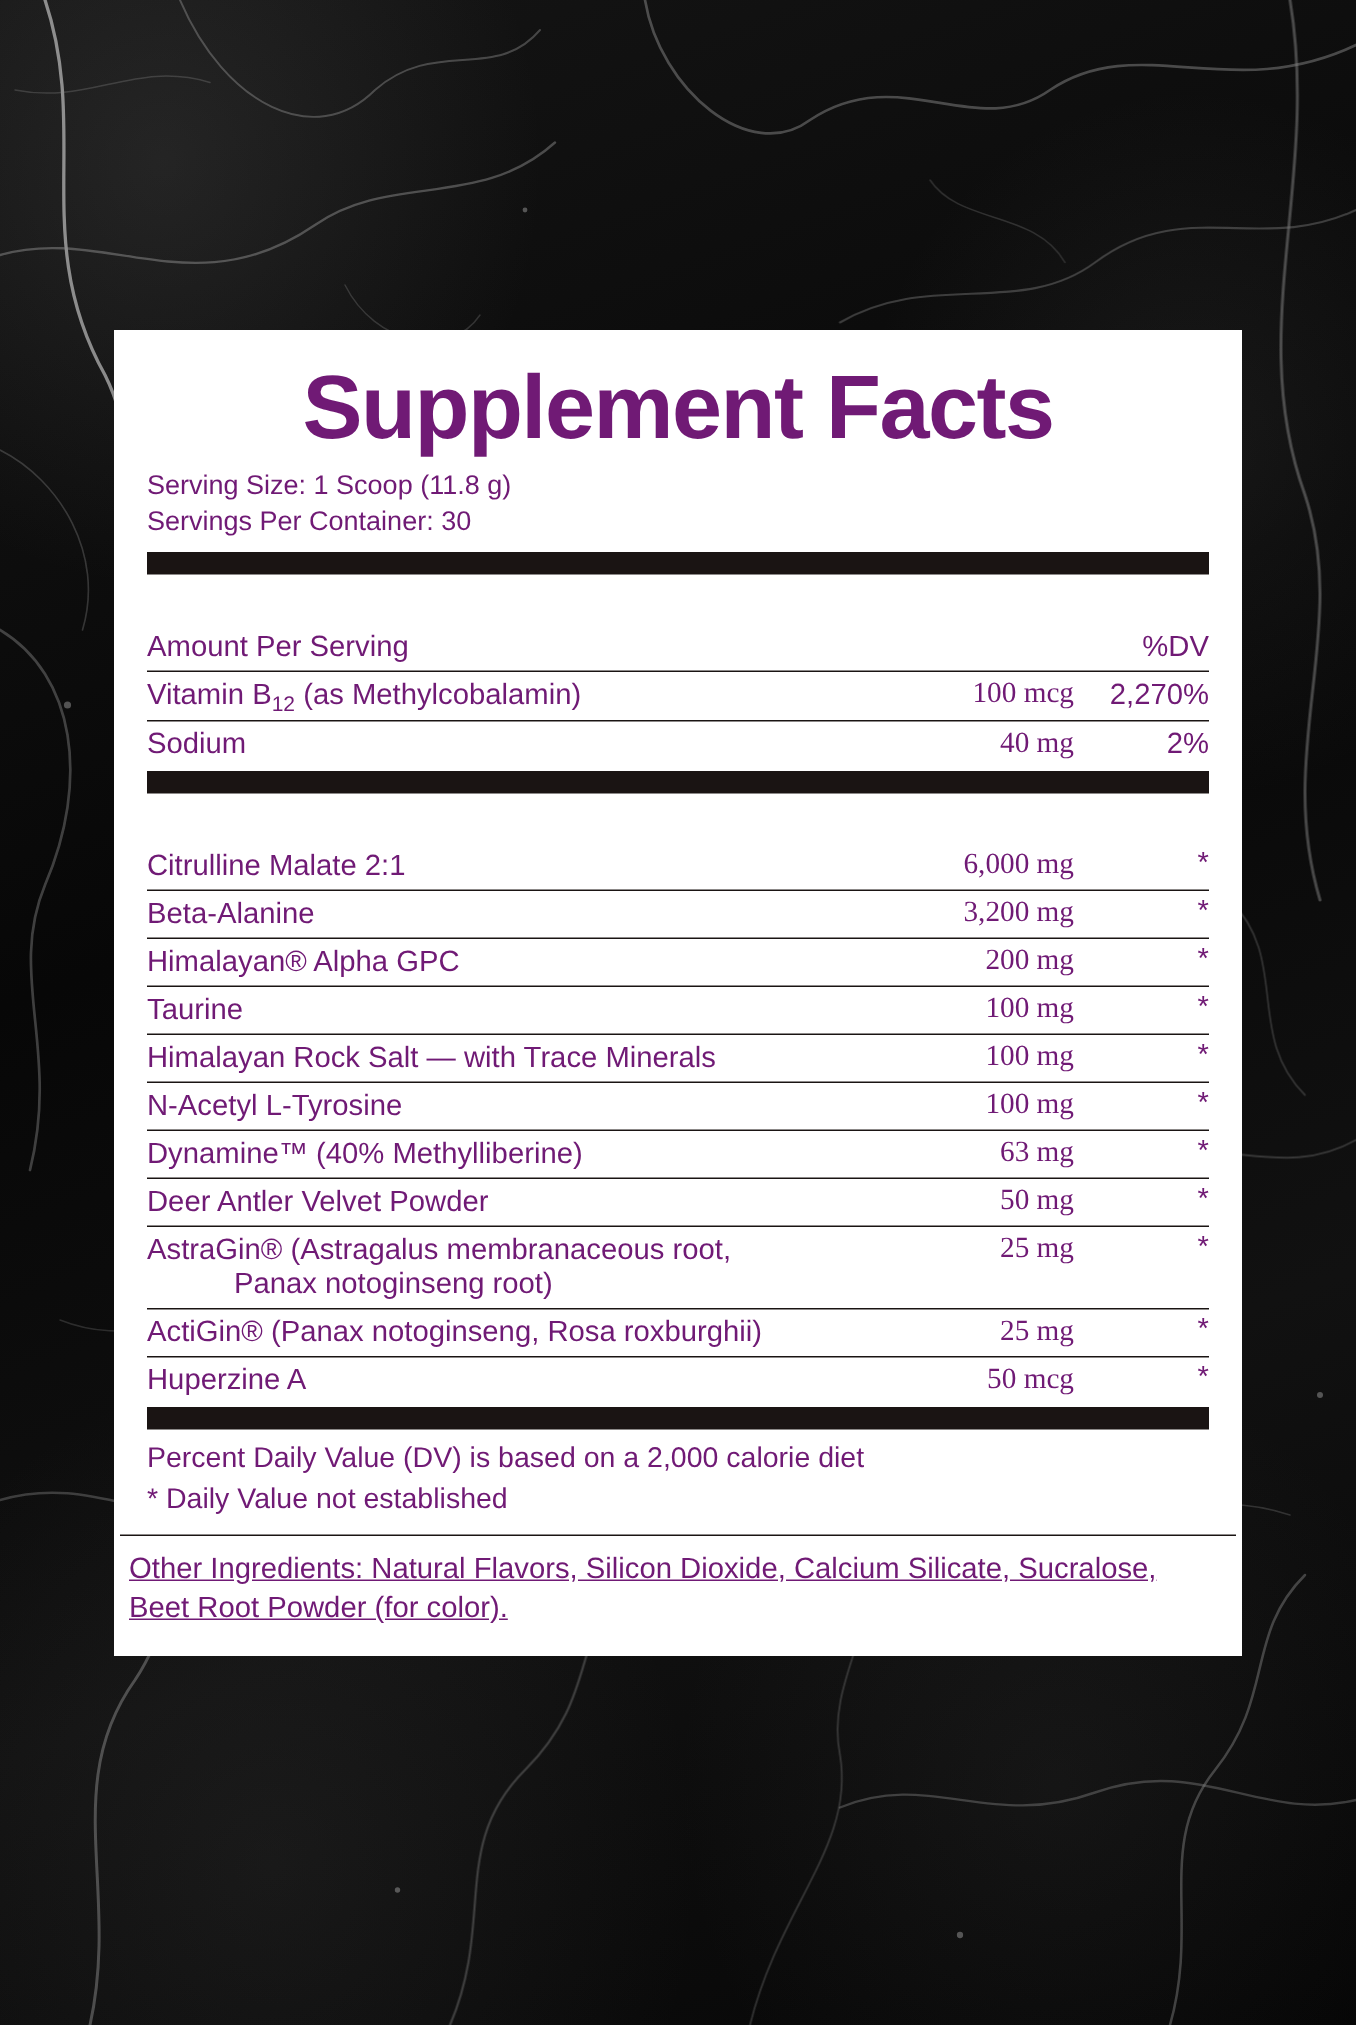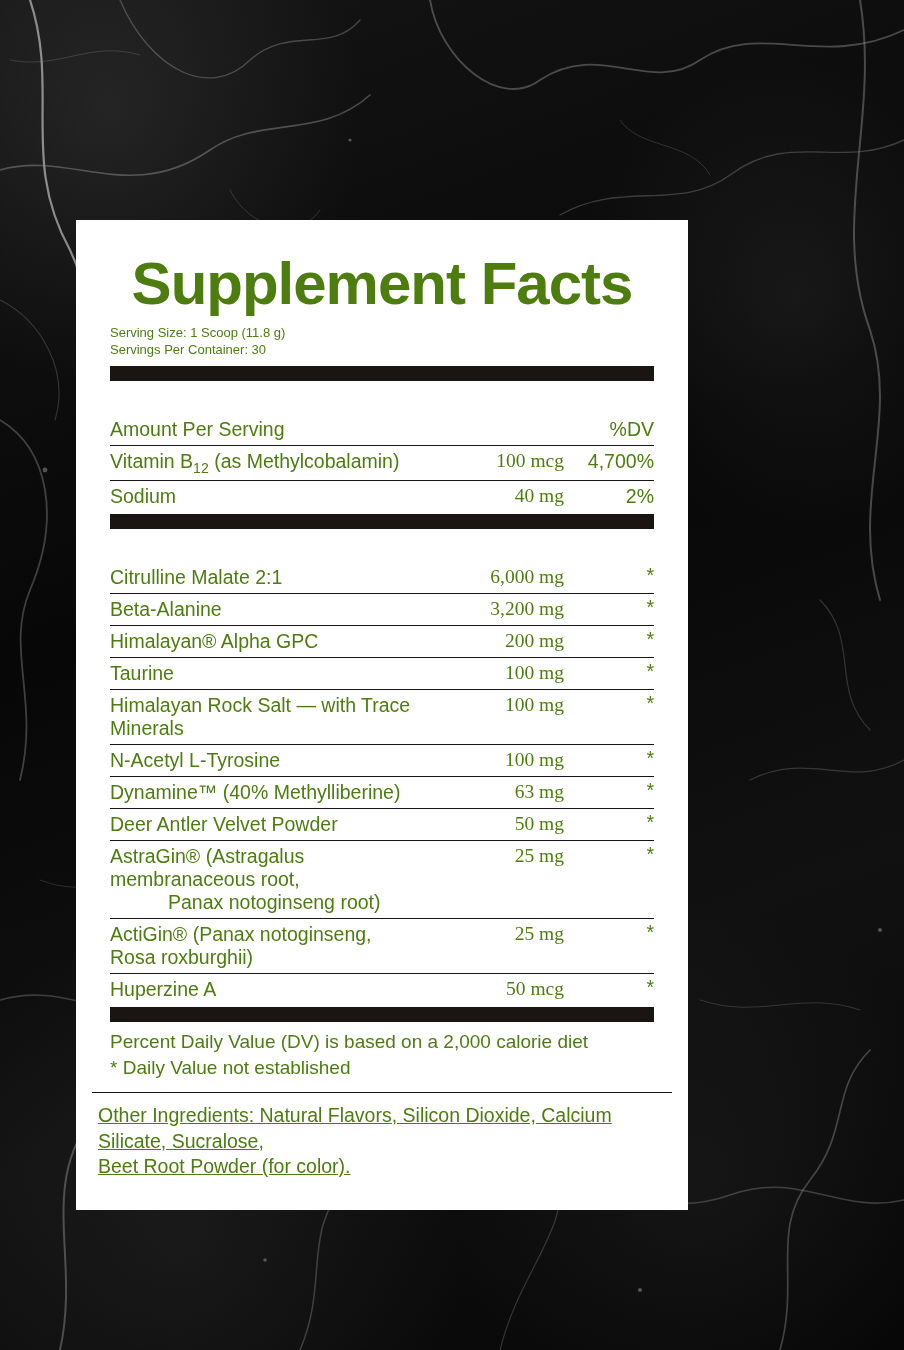--- a/index.html
+++ b/index.html
@@ -25,43 +25,43 @@
       radial-gradient(ellipse 40% 30% at 78% 88%, rgba(95,95,95,0.12), rgba(0,0,0,0) 70%),
       linear-gradient(160deg, #151515 0%, #070707 40%, #111111 70%, #060606 100%);
   }
   #bg svg { position: absolute; inset: 0; width: 100%; height: 100%; }
 
   
   #panel {
     position: absolute;
     left: 76px;
     top: 220px;
-    width: 612px;
+    width: 752px;
     background: #ffffff;
-    color: #4d7c0f;
-    padding: 16px;
+    color: #701a75;
+    padding: 4px;
   }
 
   .inner {
     padding: 10px 18px 0 18px;
   }
 
   .title {
     font-weight: bold;
     font-size: 60px;
     line-height: 1.0;
     letter-spacing: -1px;
     margin: 8px 0 10px 0;
     white-space: nowrap;
     text-align: center;
     font-family: "Liberation Sans", sans-serif;
   }
 
   .serving-line {
-    font-size: 13px;
+    font-size: 18px;
     line-height: 1.32;
   }
 
   .rule-thick {
     height: 15px;
     background: #1a1413;
     margin-top: 8px;
   }
   .rule-thick.mid { margin-top: 2px; }
 
@@ -153,21 +153,21 @@
     <table class="facts">
       <tbody>
         <tr class="hdr">
           <td class="name">Amount Per Serving</td>
           <td class="amt"></td>
           <td class="dv">%DV</td>
         </tr>
         <tr>
           <td class="name"><span>Vitamin B</span><sub>12</sub><span> (as Methylcobalamin)</span></td>
           <td class="amt">100 mcg</td>
-          <td class="dv">4,700%</td>
+          <td class="dv">2,270%</td>
         </tr>
         <tr class="no-rule">
           <td class="name">Sodium</td>
           <td class="amt">40 mg</td>
           <td class="dv">2%</td>
         </tr>
       </tbody>
     </table>
 
     <div class="rule-thick mid"></div>

